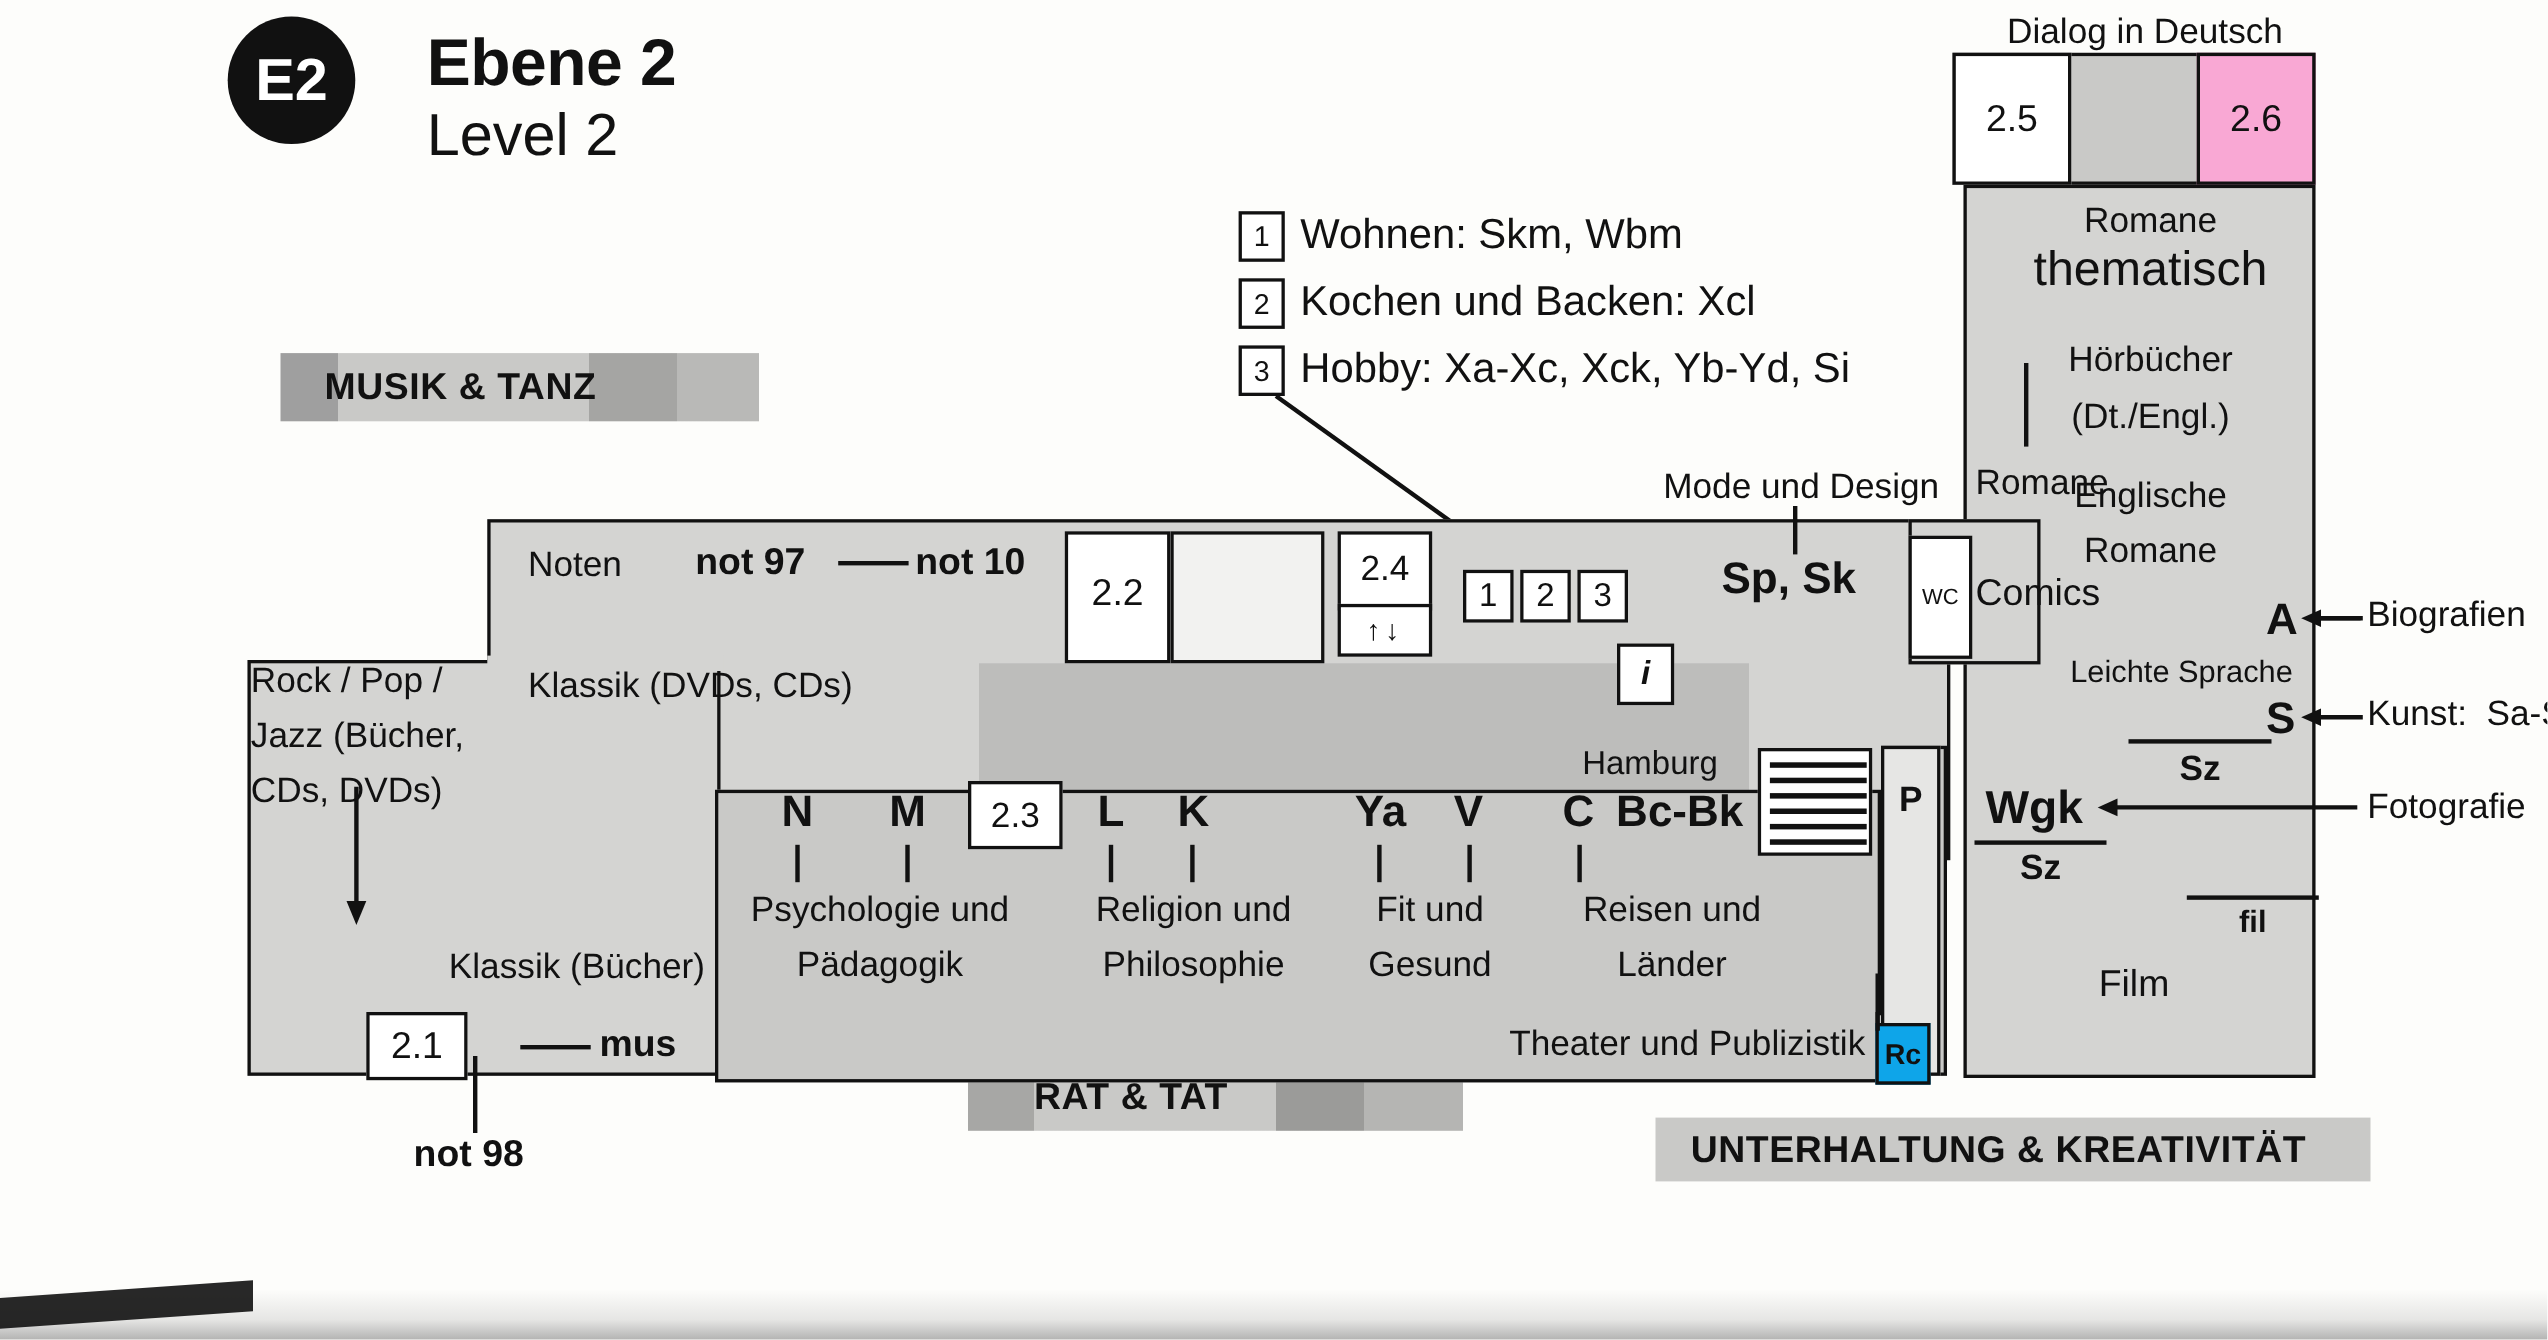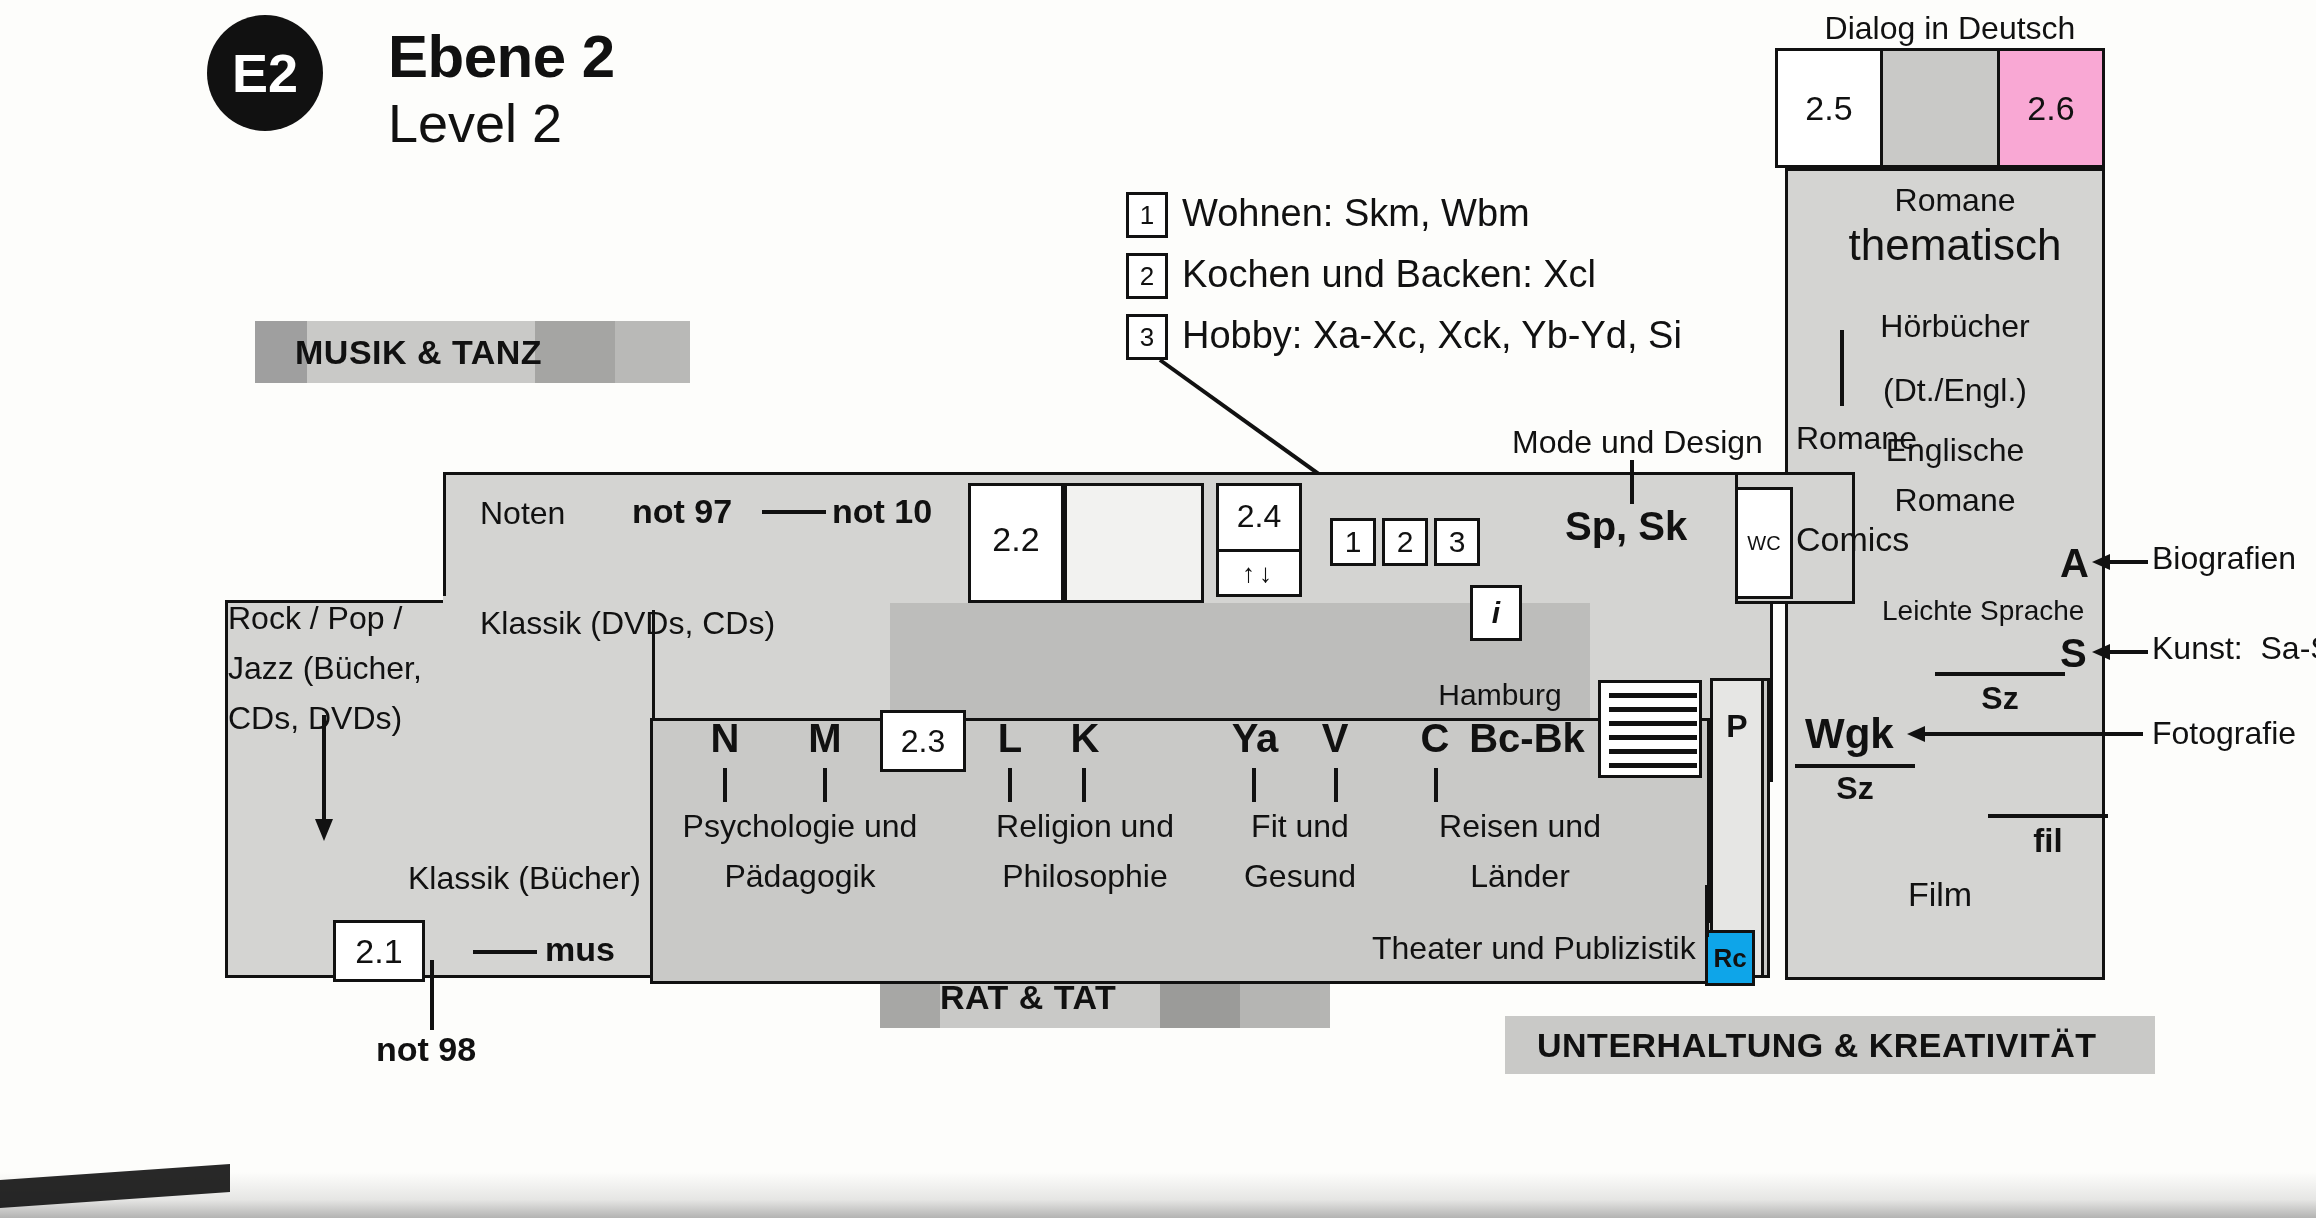--- a/index.html
+++ b/index.html
@@ -271,21 +271,21 @@
   <div class="txt" style="left:1512px; top:424px; font-size:32px;">Mode und Design</div>
   <div class="line" style="left:1630px; top:460px; width:4px; height:44px;"></div>
   <div class="txt bold" style="left:1565px; top:503px; font-size:40px;">Sp, Sk</div>
 
   <div class="txt ctr" style="left:1785px; top:10px; width:330px; font-size:32px;">Dialog in Deutsch</div>
 
   <div class="txt ctr" style="left:1825px; top:182px; width:260px; font-size:32px;">Romane</div>
   <div class="txt ctr" style="left:1825px; top:220px; width:260px; font-size:44px;">thematisch</div>
 
   <div class="txt ctr" style="left:1825px; top:308px; width:260px; font-size:32px;">Hörbücher</div>
-  <div class="txt ctr" style="left:1825px; top:360px; width:260px; font-size:32px;margin-top:12px;">(Dt./Engl.)</div>
+  <div class="txt ctr" style="left:1825px; top:360px; width:260px; font-size:32px;">(Dt./Engl.)</div>
 
   <div class="txt ctr" style="left:1825px; top:432px; width:260px; font-size:32px;">Englische</div>
   <div class="txt ctr" style="left:1825px; top:482px; width:260px; font-size:32px;">Romane</div>
 
   <div class="txt" style="left:1796px; top:420px; font-size:32px;">Romane</div>
   <div class="line" style="left:1840px; top:330px; width:4px; height:76px;"></div>
 
   <div class="txt" style="left:1796px; top:520px; font-size:34px;">Comics</div>
 
   <div class="txt bold" style="left:2060px; top:540px; font-size:40px;">A</div>
@@ -311,20 +311,20 @@
   <div class="txt bold" style="left:1805px; top:710px; font-size:42px;">Wgk</div>
   <svg class="abs" style="left:1905px; top:720px; width:240px; height:28px;">
     <line x1="238" y1="14" x2="14" y2="14" stroke="#111" stroke-width="4"></line>
     <polygon points="2,14 20,6 20,22" fill="#111"></polygon>
   </svg>
   <div class="txt" style="left:2152px; top:715px; font-size:32px;">Fotografie</div>
 
   <div class="txt bold ctr" style="left:1815px; top:770px; width:80px; font-size:32px;">Sz</div>
   <div class="line" style="left:1795px; top:764px; width:120px; height:4px;"></div>
 
-  <div class="txt bold ctr" style="left:2008px; top:822px; width:80px; font-size:33px;">fil</div>
+  <div class="txt bold ctr" style="left:2008px; top:822px; width:80px; font-size:28px;">fil</div>
   <div class="line" style="left:1988px; top:814px; width:120px; height:4px;"></div>
 
   <div class="txt ctr" style="left:1860px; top:875px; width:160px; font-size:34px;">Film</div>
 
   <div id="curl"></div>
   <div id="curl2"></div>
 </div>
 
 </body></html>

